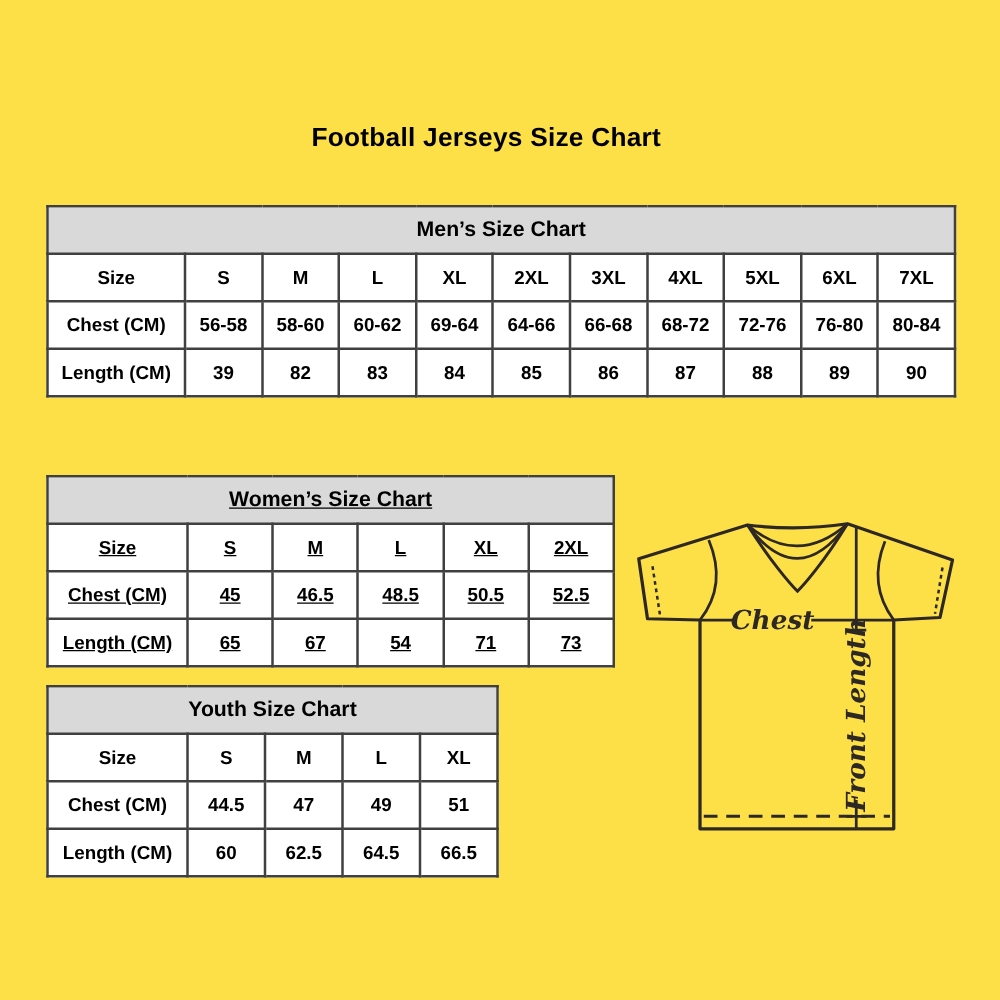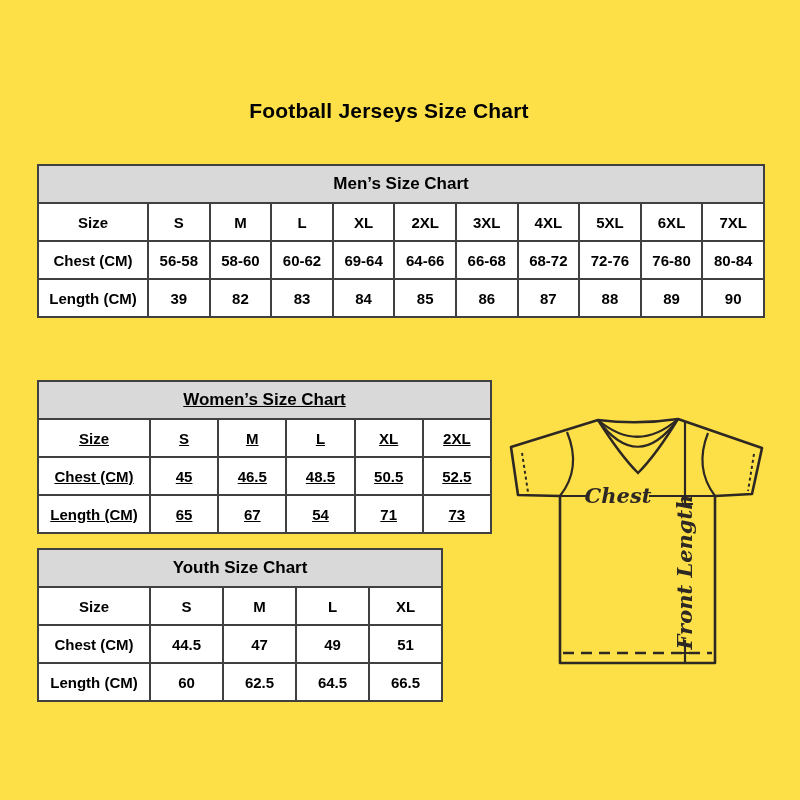--- a/index.html
+++ b/index.html
@@ -26,21 +26,21 @@
     text-align:center;vertical-align:middle;
     font-weight:700;font-size:15px;color:var(--text);
     height:36px;padding:0;overflow:hidden;white-space:nowrap;
   }
   table.size-table th.tbl-header{
     background:var(--table-header-bg);
     font-size:17px;height:36px;
   }
   #mens-table{left:37px;top:164px;width:728px;}
   #womens-table{left:37px;top:380px;width:455px;text-decoration:underline;}
-  #youth-table{left:37px;top:548px;width:406px;}
+  #youth-table{left:37px;top:548px;width:362px;}
   .jersey-wrap{position:absolute;left:505px;top:412px;width:262px;height:256px;}
   .jersey-wrap svg{display:block;color:var(--diagram-ink);}
   .measure-label{
     font-family:"DejaVu Serif","Liberation Serif",serif;
     font-style:italic;font-weight:700;
     fill:var(--diagram-ink);
   }
 </style>
 </head>
 <body>

